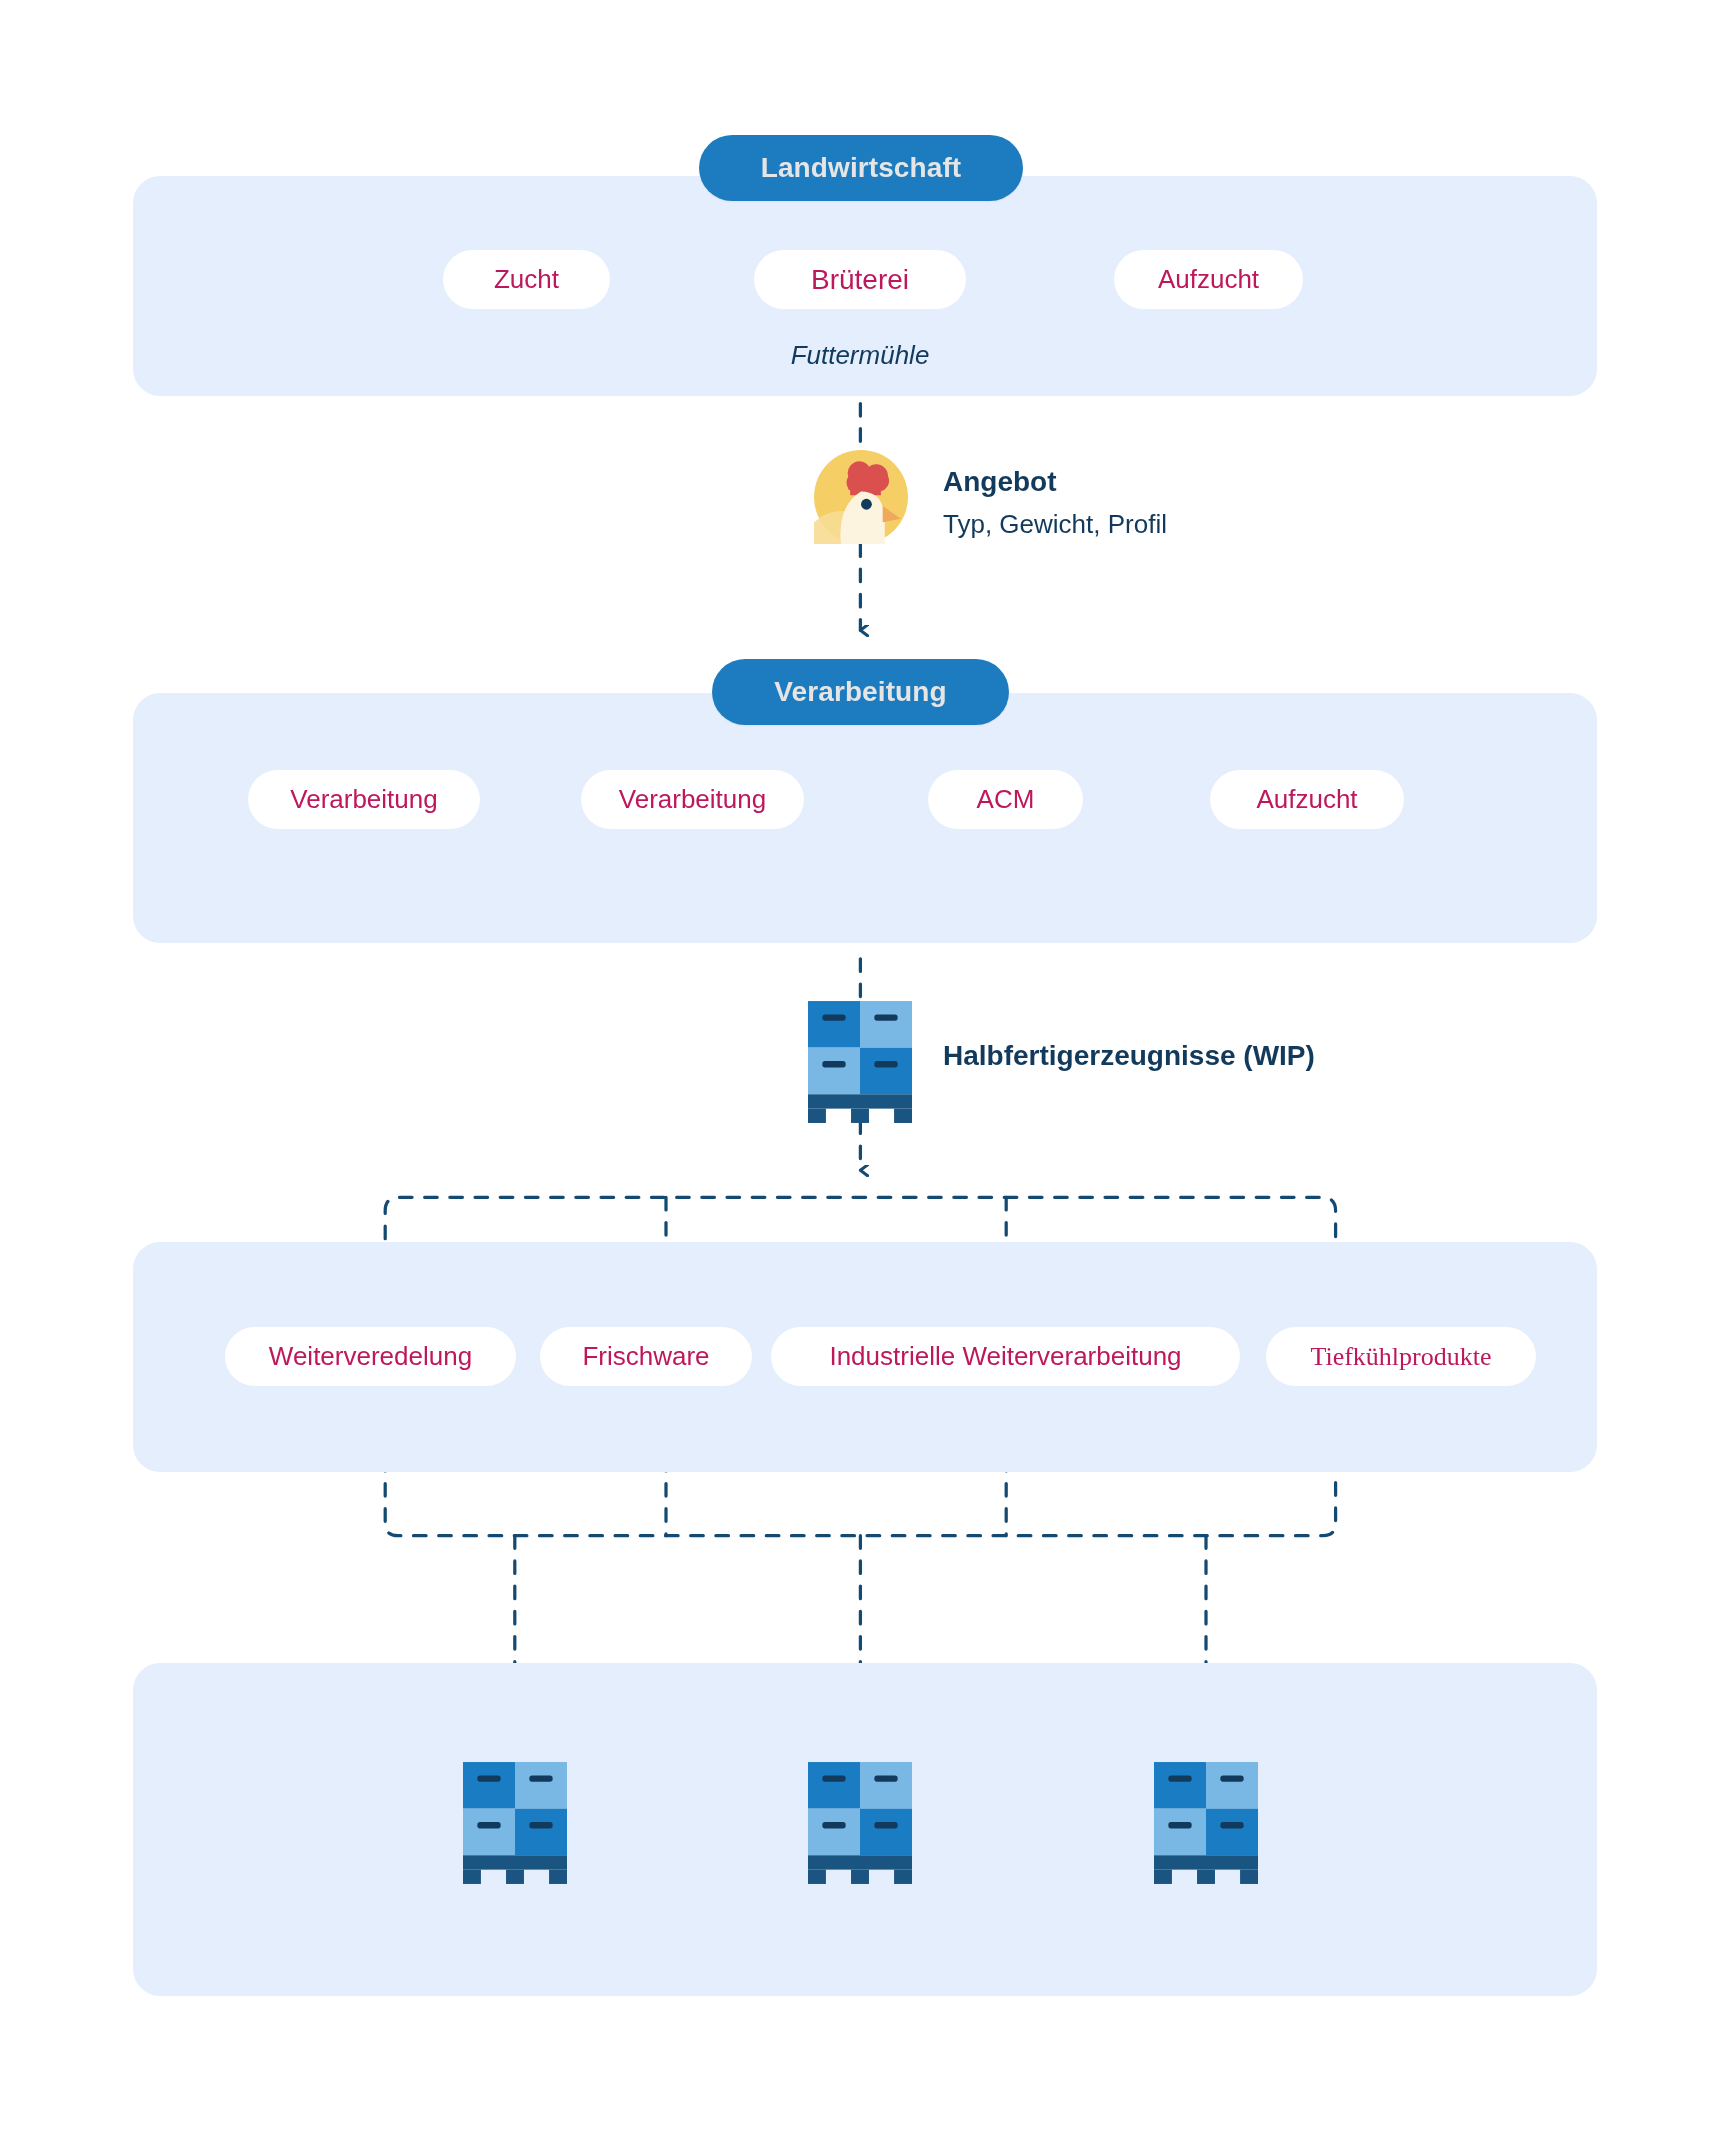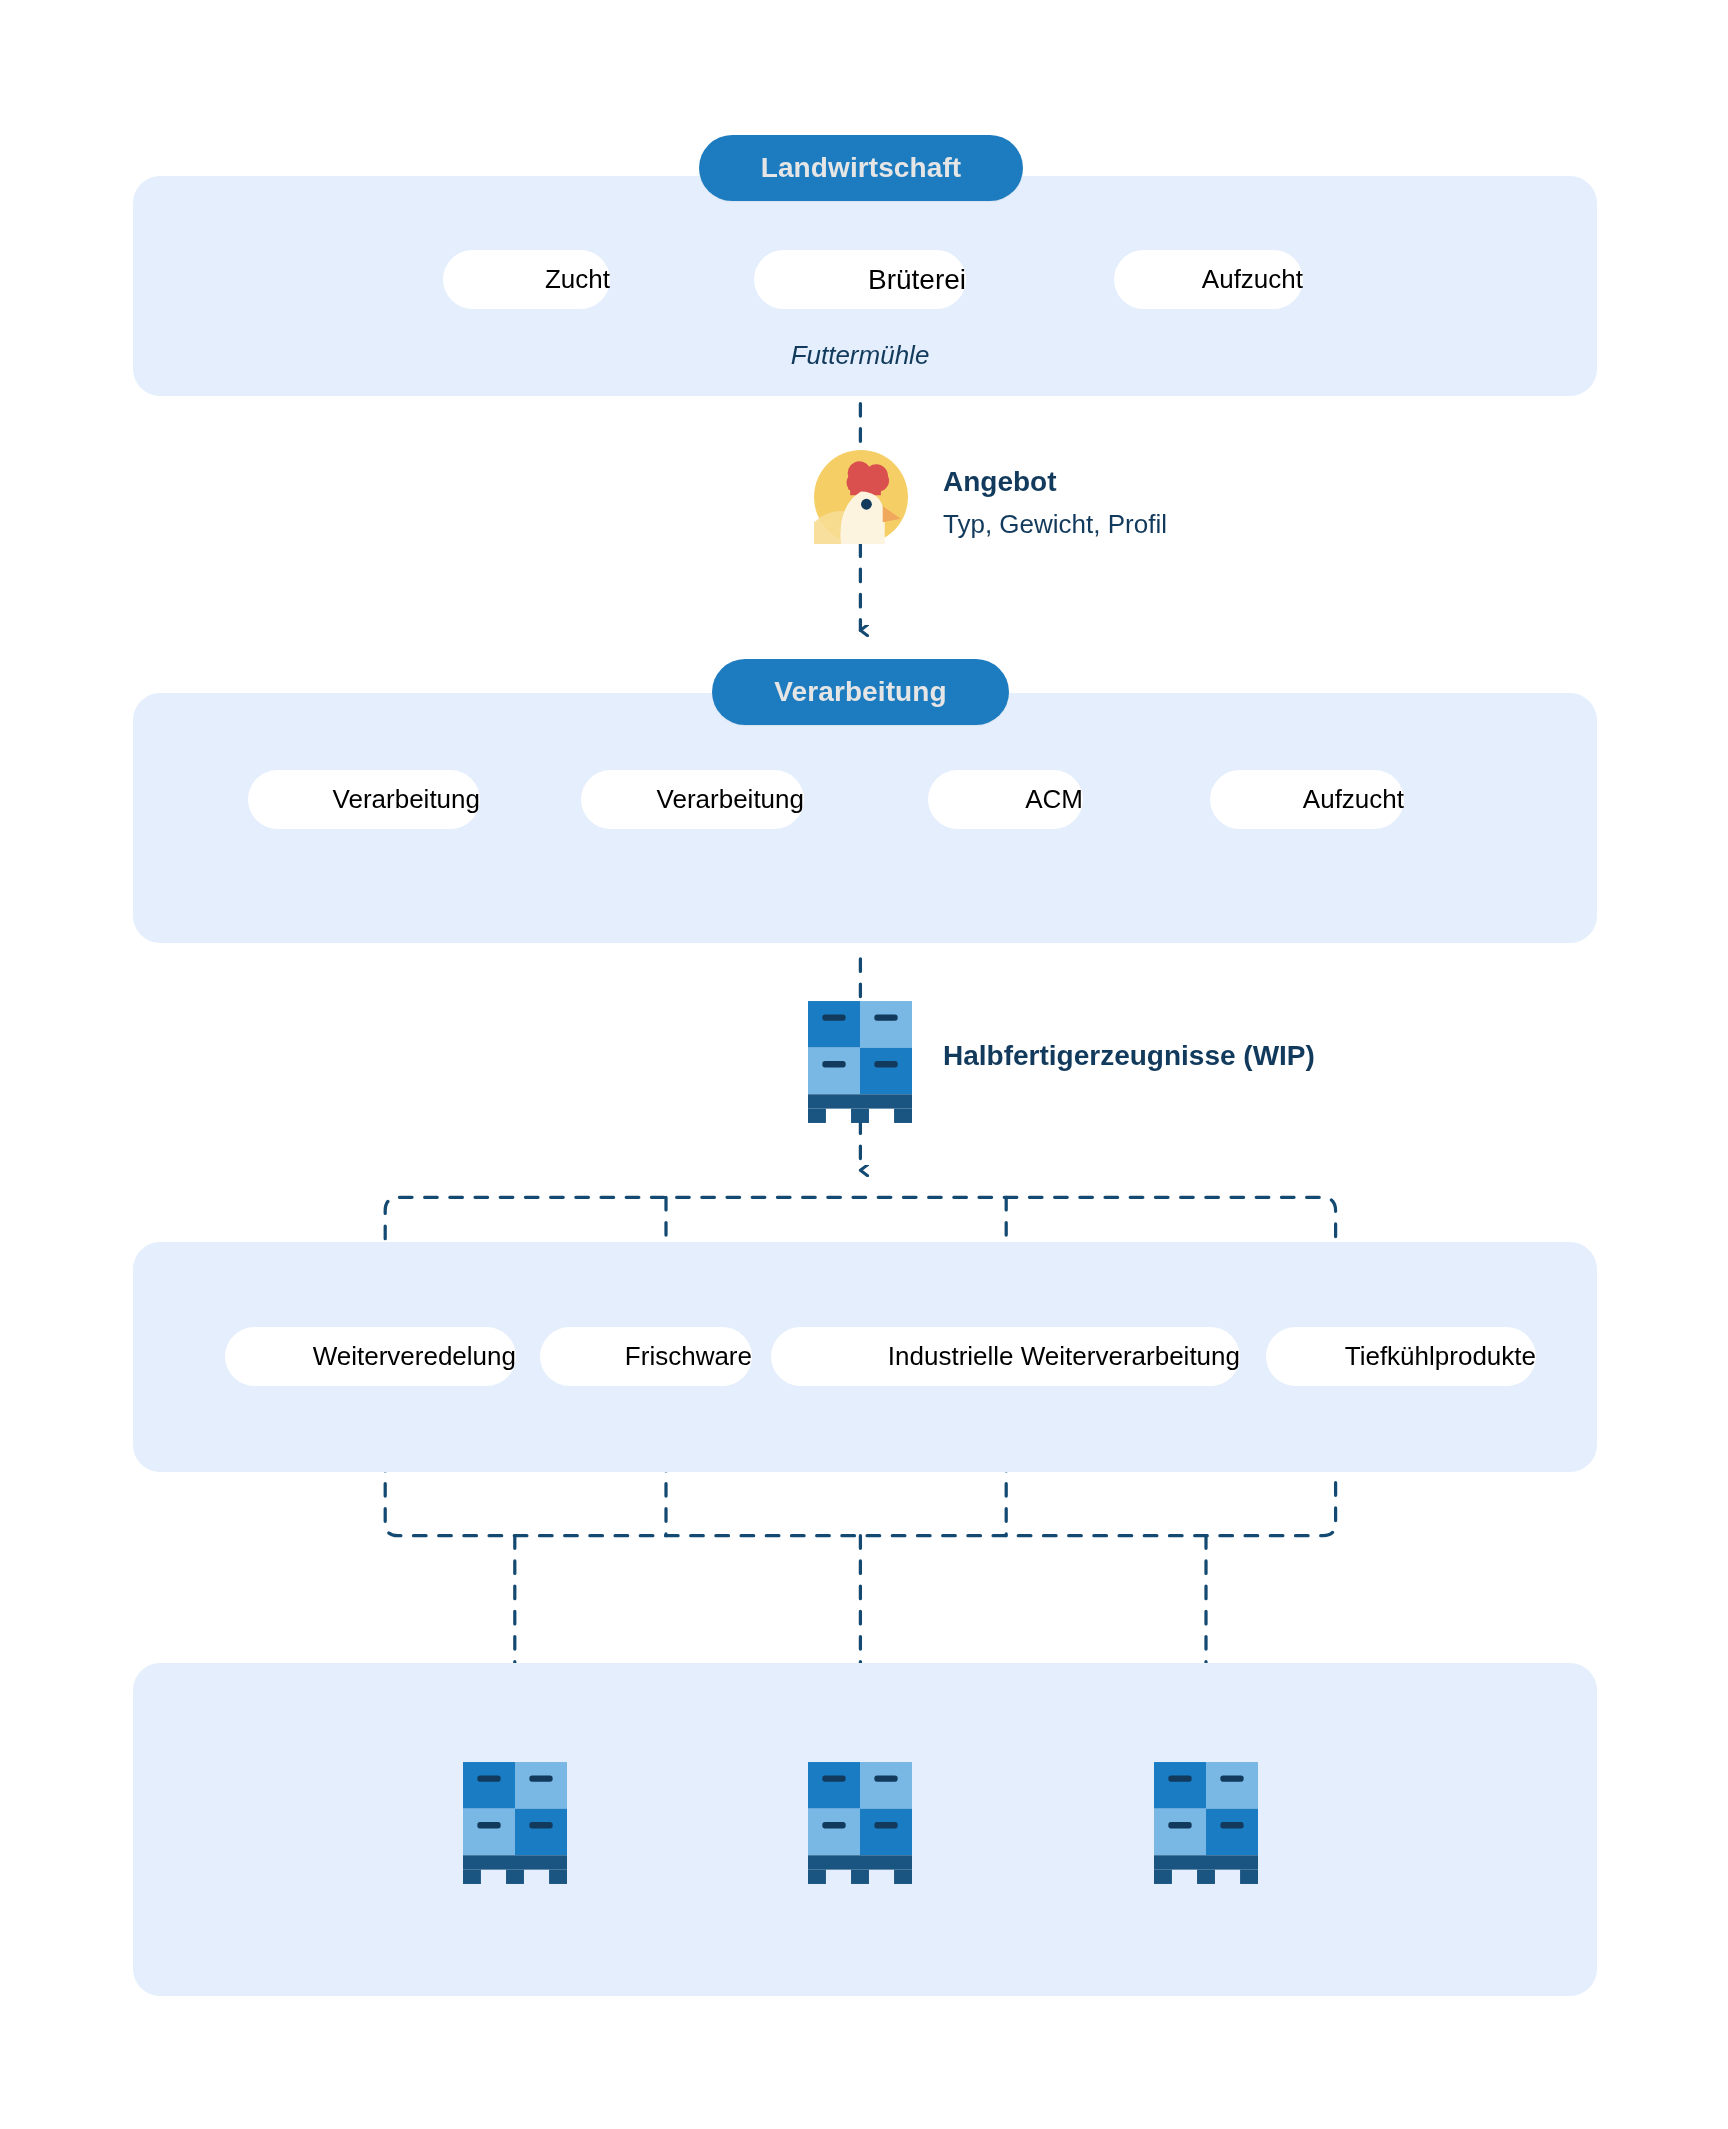--- a/index.html
+++ b/index.html
@@ -19,22 +19,22 @@
   .stage-pill{
     position:absolute;background:#1d7cc0;color:#e5e5e5;
     border-radius:34px;display:flex;align-items:center;justify-content:center;
     font-weight:bold;letter-spacing:0.1px;white-space:nowrap;
     box-shadow:0 0.9px 1.8px rgba(0,0,0,.05);
   }
 
   
   .node{
     position:absolute;background:#ffffff;border-radius:31px;
-    display:flex;align-items:center;justify-content:flex-end;
-    white-space:nowrap;color:#000000;
+    display:flex;align-items:center;justify-content:center;
+    white-space:nowrap;color:#be185d;
   }
 
   .plain-label{position:absolute;white-space:nowrap;color:#123a5c;}
   .italic-label{font-style:italic;}
 
   .icon-wrap{position:absolute;}
   .bold-label{position:absolute;font-weight:bold;white-space:nowrap;color:#123a5c;}
 
   svg.lines{position:absolute;left:0;top:0;width:1728px;height:2130px;pointer-events:none;}
 </style>
@@ -192,21 +192,21 @@
 
   <div class="node" style="left:225px;top:1327px;width:291px;height:59px;font-size:26px;">
     <span>Weiterveredelung</span>
   </div>
   <div class="node" style="left:540px;top:1327px;width:212px;height:59px;font-size:26px;">
     <span>Frischware</span>
   </div>
   <div class="node" style="left:771px;top:1327px;width:469px;height:59px;font-size:26px;">
     <span>Industrielle Weiterverarbeitung</span>
   </div>
-  <div class="node" style="left:1266px;top:1327px;width:270px;height:59px;font-size:26px;">
+  <div class="node" style="left:1266px;top:1327px;width:270px;height:59px;font-size:26px;font-family:Liberation Serif, serif;">
     <span>Tiefkühlprodukte</span>
   </div>
 
   <div class="panel" style="left:133px;top:1663px;width:1464px;height:333px;"></div>
 
 
   <div class="icon-wrap" style="left:463px;top:1762px;width:104px;height:122px;">
     <svg width="104" height="122" viewBox="0 0 116 136" xmlns="http://www.w3.org/2000/svg">
       <rect x="0" y="0" width="58" height="52" fill="#1a7dc4"></rect>
       <rect x="58" y="0" width="58" height="52" fill="#79b7e4"></rect>

